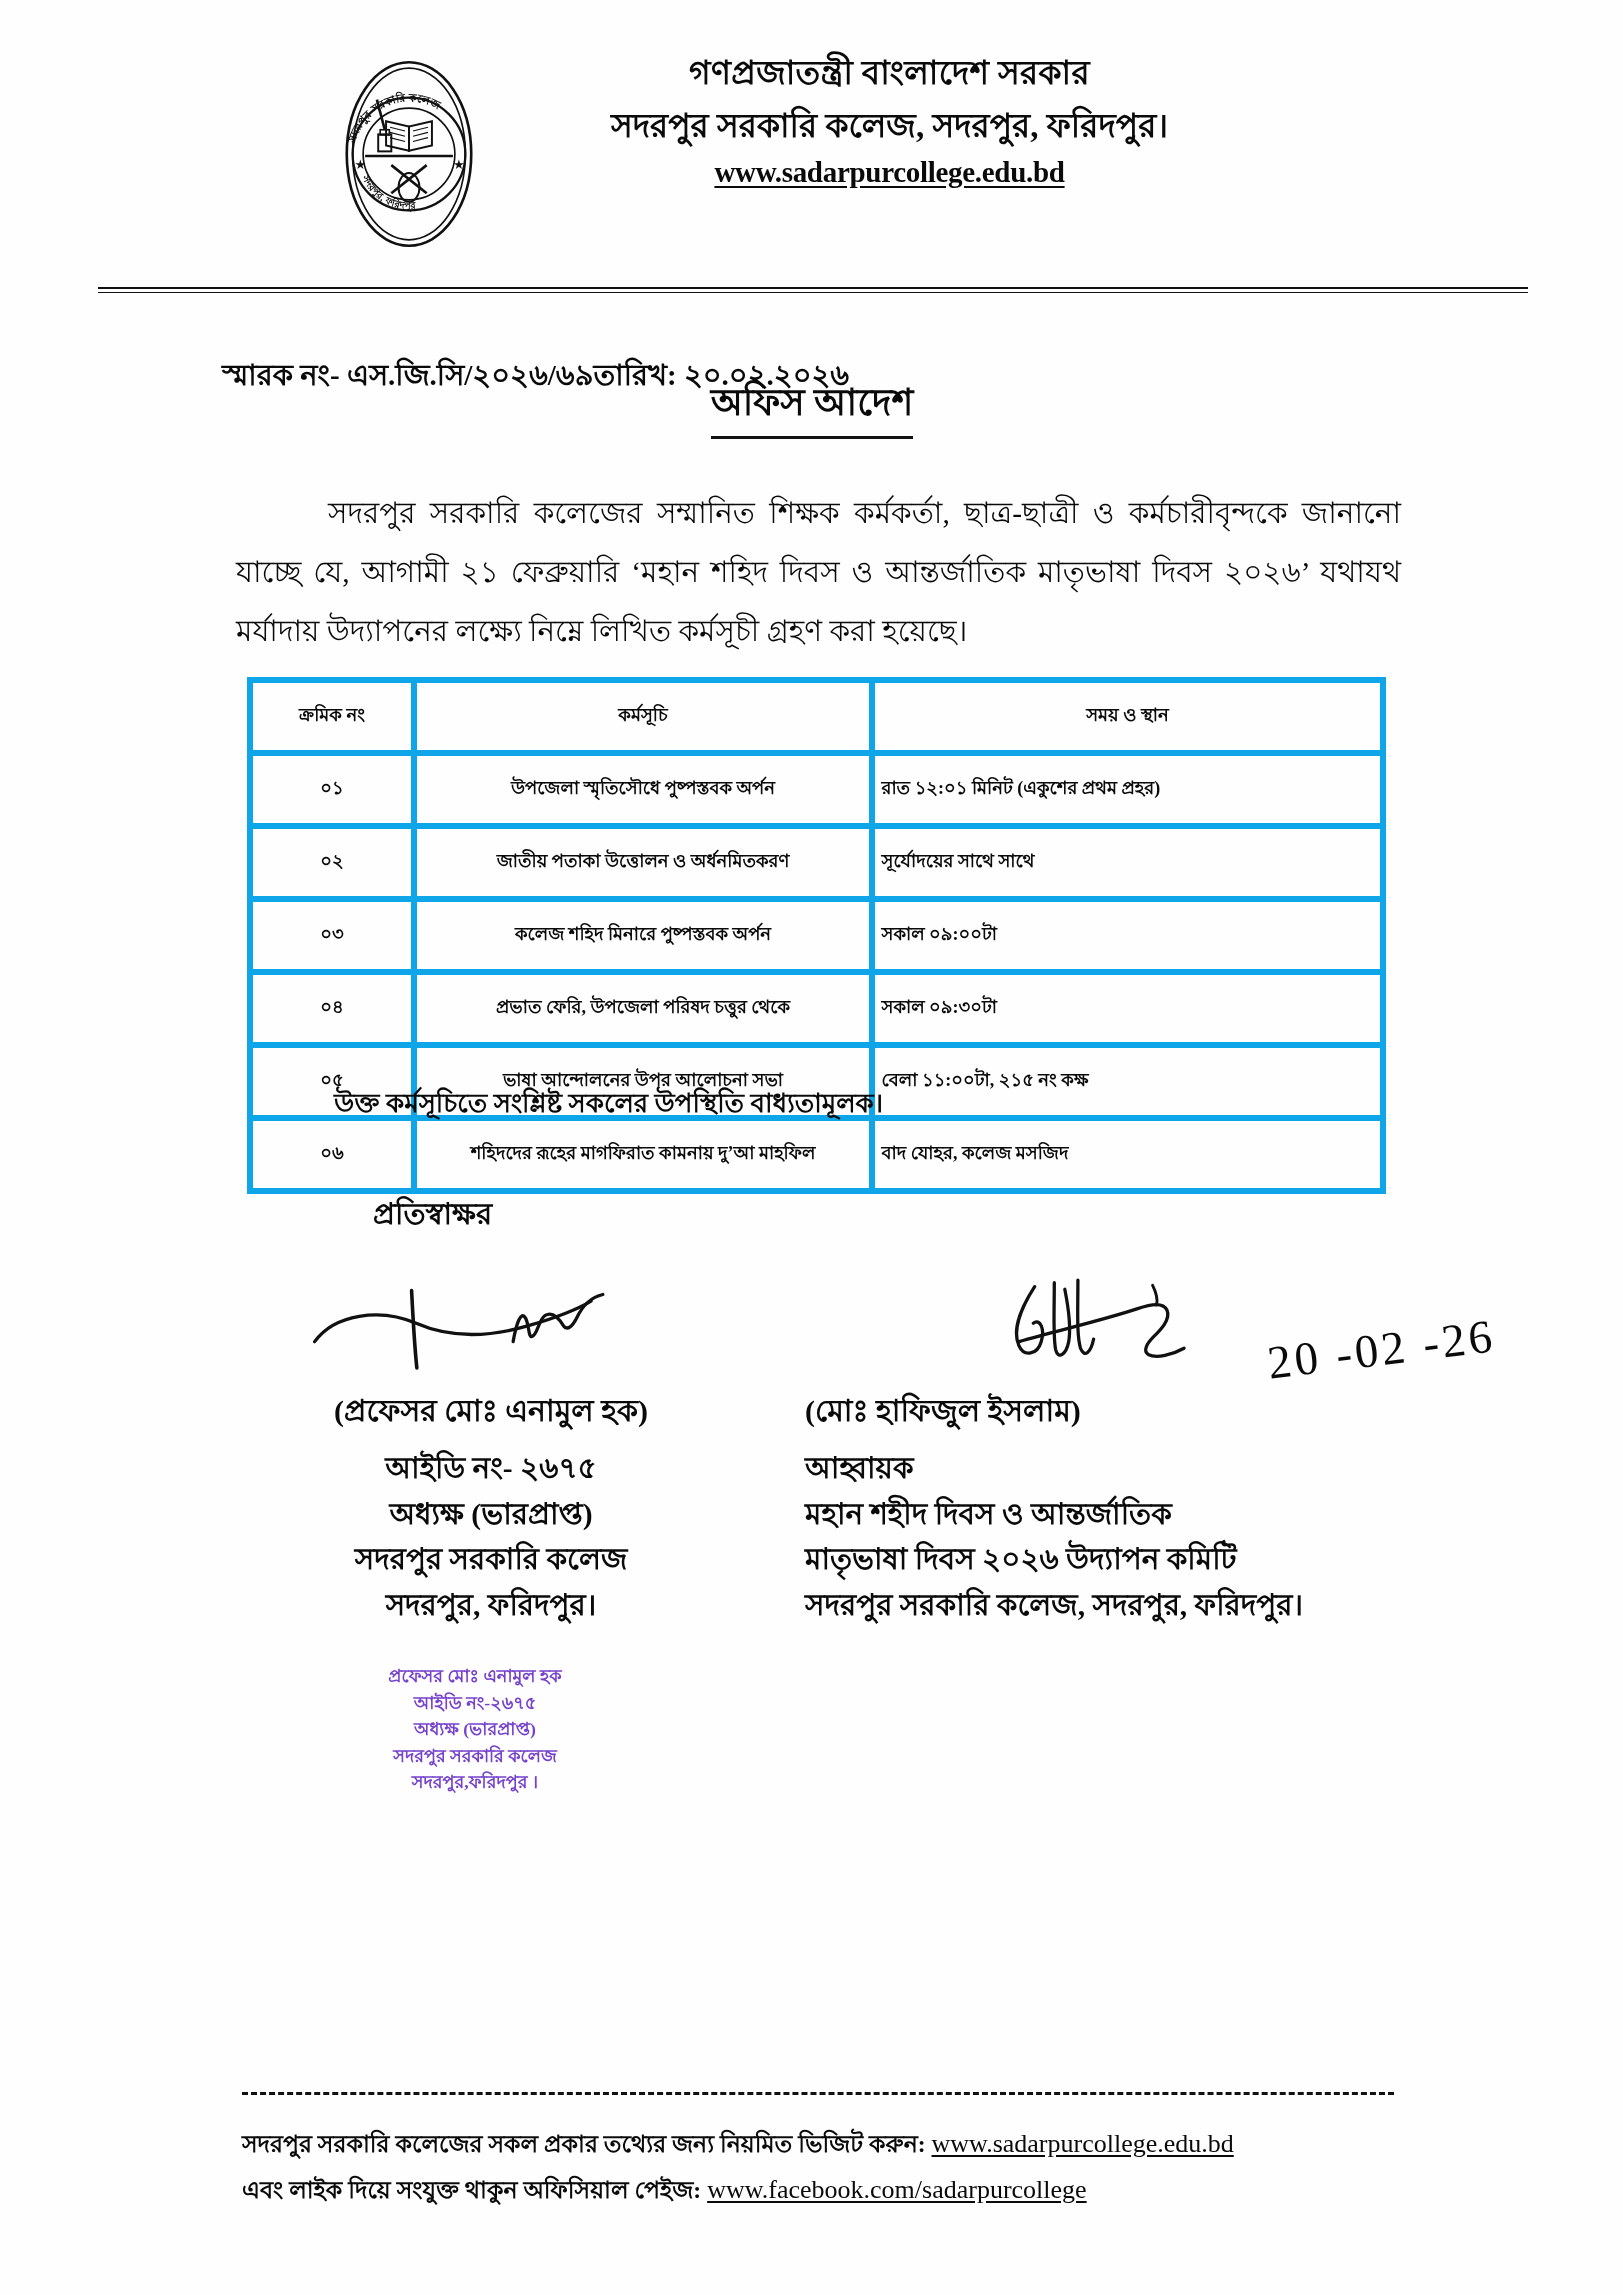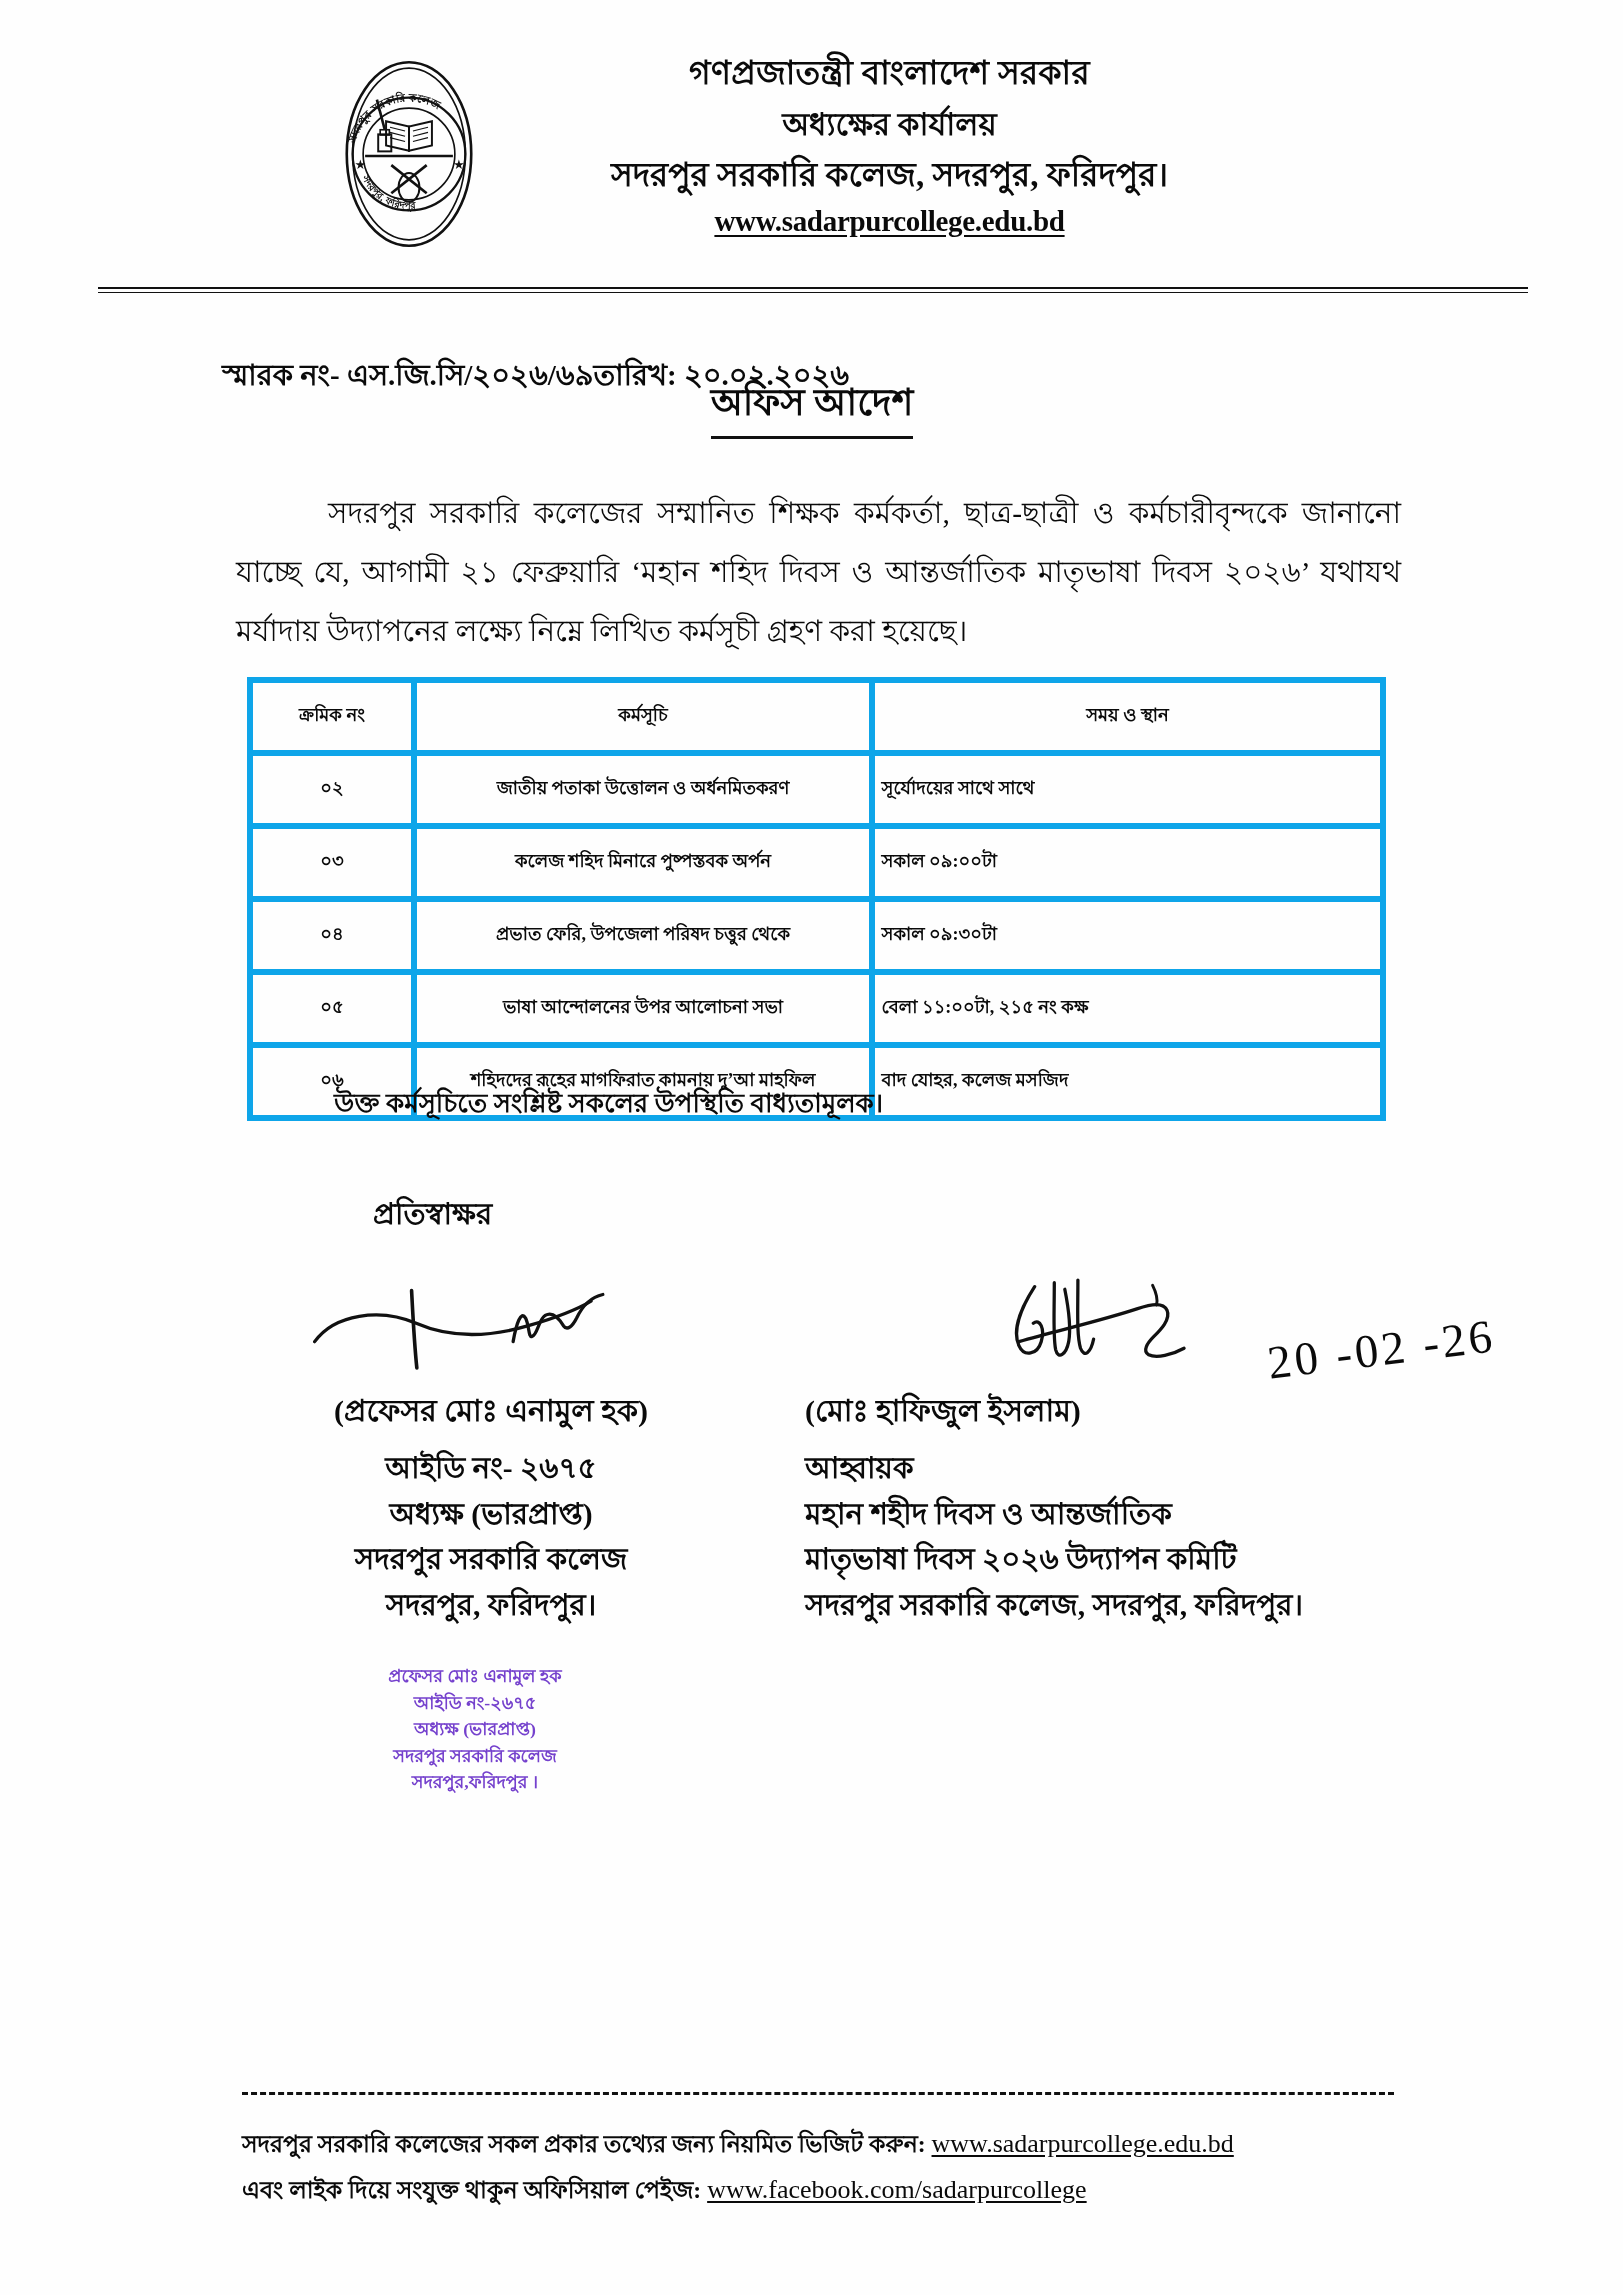--- a/index.html
+++ b/index.html
@@ -294,21 +294,20 @@
         </text>
         <path id="arcBot" d="M 68 152 A 77 77 0 0 0 222 152" fill="none"></path>
         <text font-size="15" font-weight="bold" fill="#111" font-family="Liberation Sans, sans-serif">
           <textPath href="#arcBot" startOffset="12%">সদরপুর, ফরিদপুর</textPath>
         </text>
       </svg>
     </div>
 
     <div class="header-text">
       <div class="h-line1">গণপ্রজাতন্ত্রী বাংলাদেশ সরকার</div>
-      <div class="h-line2">অধ্যক্ষের কার্যালয়</div>
       <div class="h-line3">সদরপুর সরকারি কলেজ, সদরপুর, ফরিদপুর।</div>
       <div class="h-url">www.sadarpurcollege.edu.bd</div>
     </div>
   </div>
 
   <div class="hr-double"></div>
 
   <div class="memo-row">
     <div class="memo-no">স্মারক নং- এস.জি.সি/২০২৬/৬৯</div>
     <div class="memo-date">তারিখ: ২০.০২.২০২৬</div>
@@ -328,20 +327,25 @@
           <col class="c3">
         </colgroup>
       <thead>
         <tr>
           <th>ক্রমিক নং</th>
           <th>কর্মসূচি</th>
           <th>সময় ও স্থান</th>
         </tr>
       </thead>
       <tbody>
+        <tr>
+          <td class="c-sl">০১</td>
+          <td class="c-prog">উপজেলা স্মৃতিসৌধে পুষ্পস্তবক অর্পন</td>
+          <td class="c-time">রাত ১২:০১ মিনিট (একুশের প্রথম প্রহর)</td>
+        </tr>
         <tr>
           <td class="c-sl">০২</td>
           <td class="c-prog">জাতীয় পতাকা উত্তোলন ও অর্ধনমিতকরণ</td>
           <td class="c-time">সূর্যোদয়ের সাথে সাথে</td>
         </tr>
         <tr>
           <td class="c-sl">০৩</td>
           <td class="c-prog">কলেজ শহিদ মিনারে পুষ্পস্তবক অর্পন</td>
           <td class="c-time">সকাল ০৯:০০টা</td>
         </tr>

